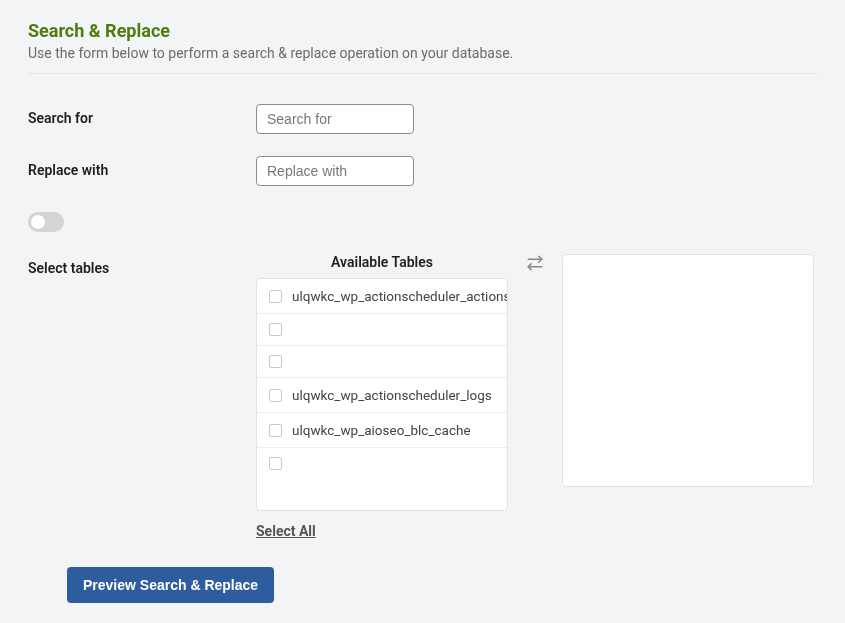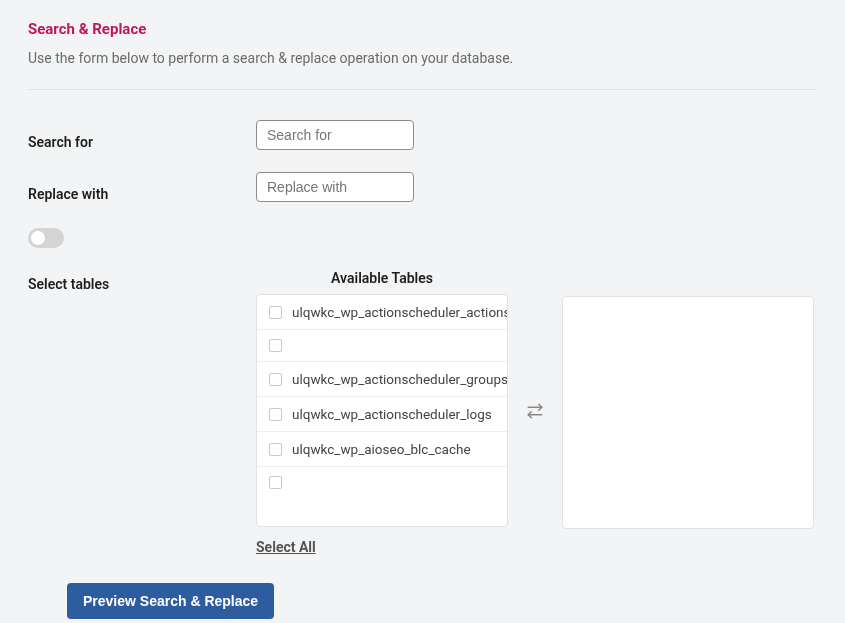--- a/index.html
+++ b/index.html
@@ -5,38 +5,38 @@
     * { box-sizing: border-box; margin: 0; padding: 0; }
     body {
       font-family: -apple-system, BlinkMacSystemFont, "Segoe UI", Roboto, Helvetica, Arial, sans-serif;
       background: #f3f4f5;
       color: #1e1e1e;
       font-size: 14px;
       padding: 20px 28px;
       width: 845px;
     }
     .page-title {
-      font-size: 15px;
+      font-size: 18px;
       font-weight: 700;
-      color: #be185d;
+      color: #4d7c0f;
+      margin-bottom: 4px;
+    }
+    .page-subtitle {
+      font-size: 14px;
+      color: #6b6b6b;
       margin-bottom: 12px;
-    }
-    .page-subtitle {
-      font-size: 14px;
-      color: #6b6b6b;
-      margin-bottom: 23px;
     }
     .divider {
       border: none;
       border-top: 1px solid #e4e4e4;
       margin-bottom: 30px;
     }
     .form-row {
       display: flex;
-      align-items: flex-end;
+      align-items: flex-start;
       margin-bottom: 22px;
     }
     .form-label {
       width: 228px;
       font-size: 14px;
       font-weight: 600;
       color: #1e1e1e;
       padding-top: 6px;
       flex-shrink: 0;
     }
@@ -68,21 +68,21 @@
       height: 14px;
       background: #fff;
       border-radius: 50%;
       position: absolute;
       top: 3px;
       left: 3px;
     }
     .tables-row { display: flex; align-items: flex-start; }
     .tables-area {
       display: flex;
-      align-items: center;
+      align-items: flex-start;
       gap: 18px;
     }
     .table-panel { width: 252px; }
     .table-panel-title {
       font-size: 14px;
       font-weight: 600;
       color: #1e1e1e;
       text-align: center;
       margin-bottom: 8px;
     }
@@ -177,21 +177,20 @@
         <div class="table-list">
           <div class="table-item">
             <span class="checkbox"></span>
             <span class="table-name">ulqwkc_wp_actionscheduler_actions</span>
           </div>
           <div class="table-item">
             <span class="checkbox"></span>
           </div>
           <div class="table-item">
             <span class="checkbox"></span>
-            <span class="table-name">ulqwkc_wp_actionscheduler_groups</span>
           </div>
           <div class="table-item">
             <span class="checkbox"></span>
             <span class="table-name">ulqwkc_wp_actionscheduler_logs</span>
           </div>
           <div class="table-item">
             <span class="checkbox"></span>
             <span class="table-name">ulqwkc_wp_aioseo_blc_cache</span>
           </div>
           <div class="table-item">

